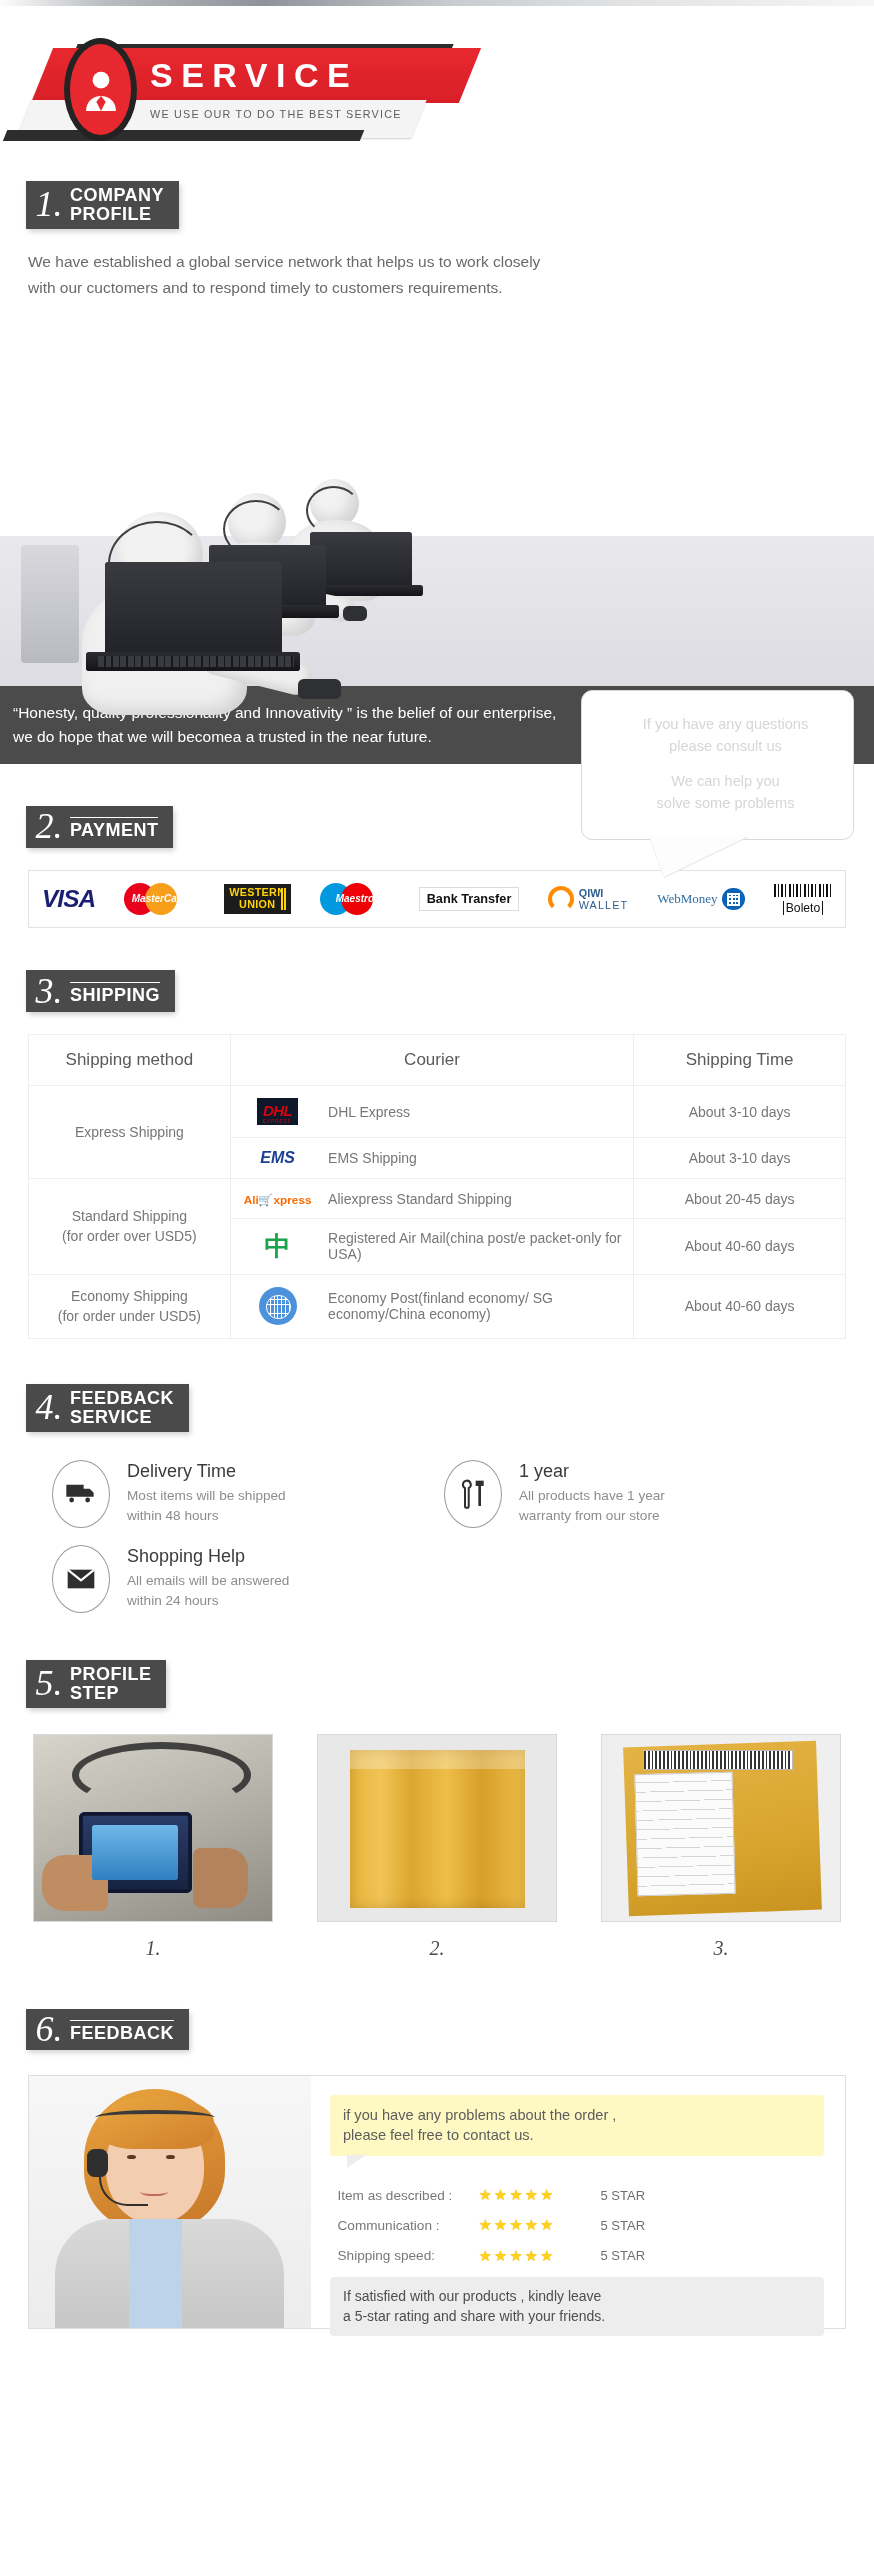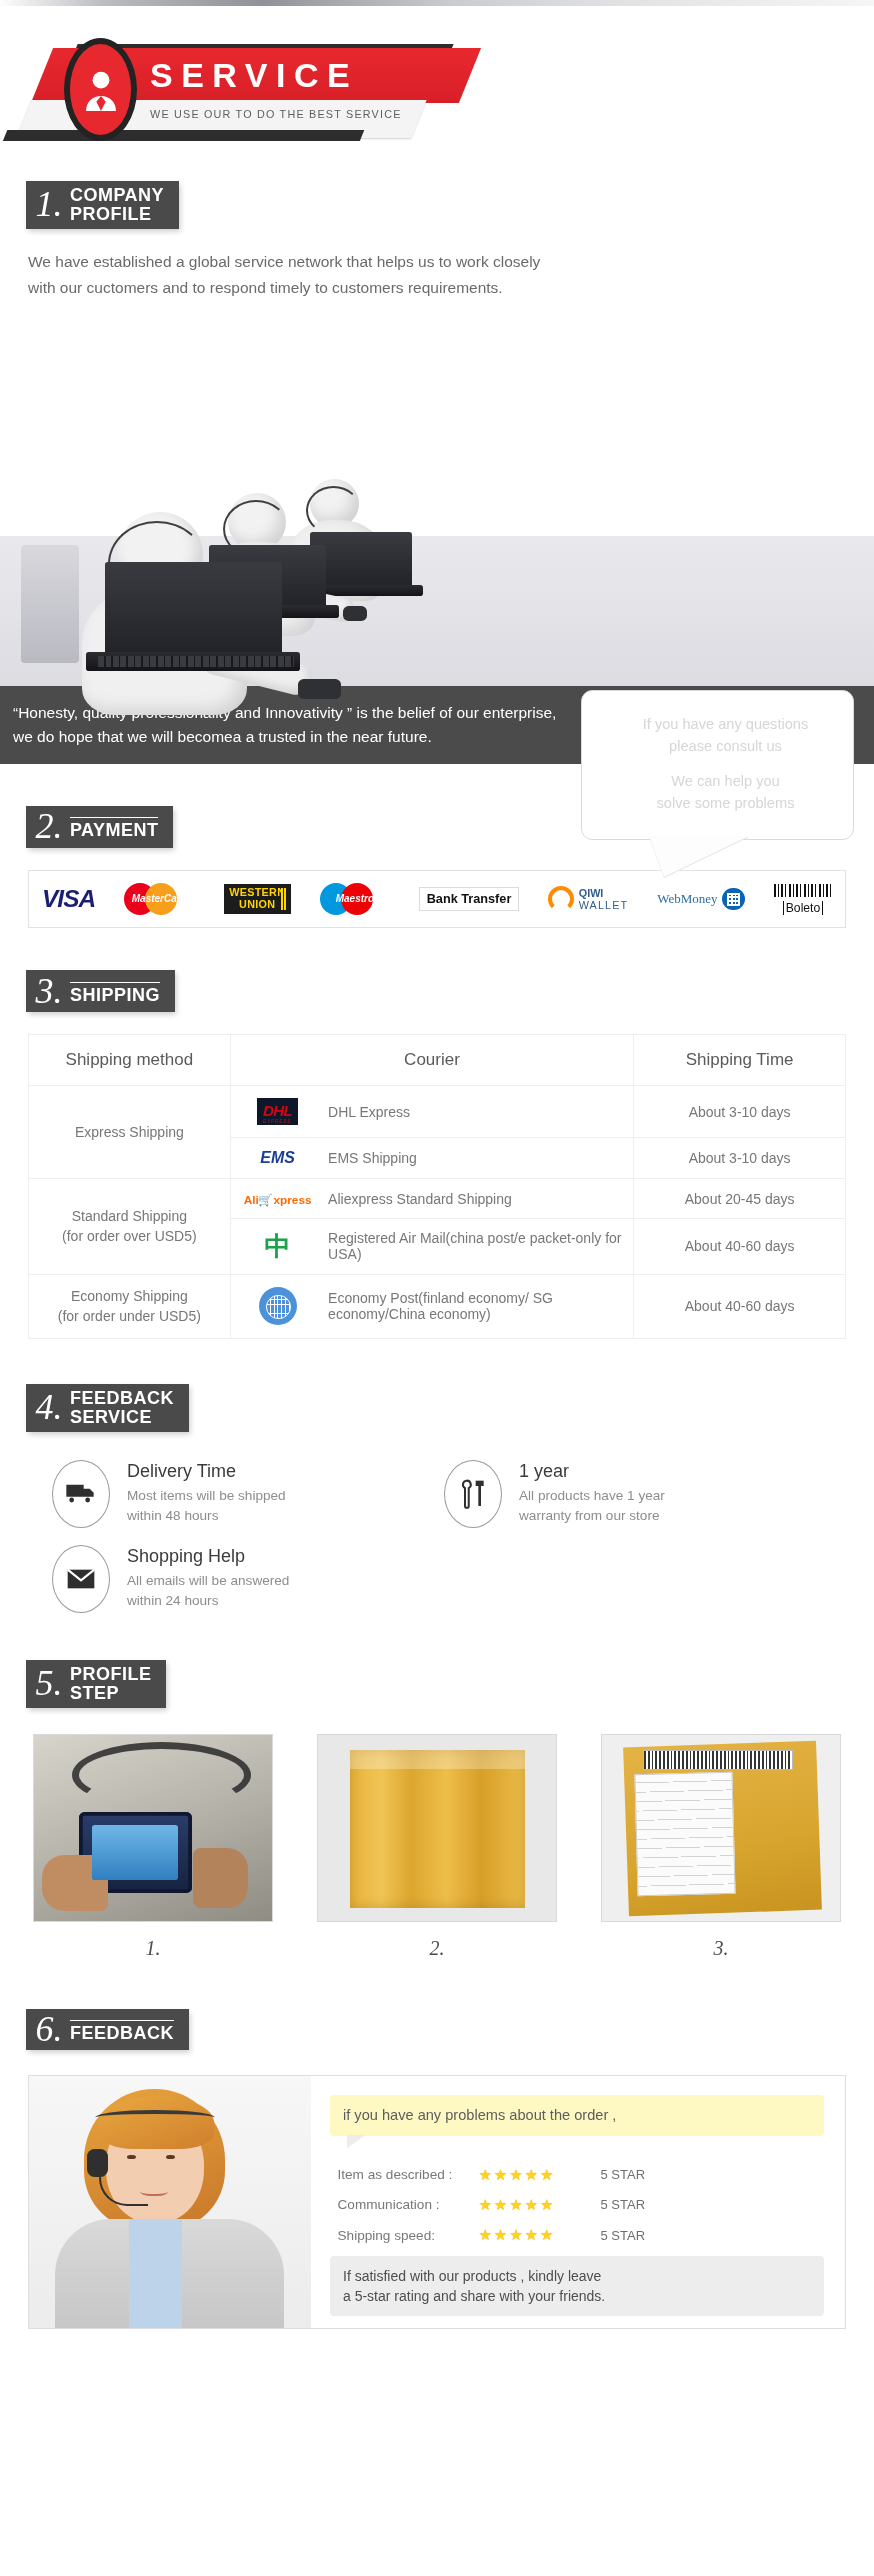--- a/index.html
+++ b/index.html
@@ -577,20 +577,21 @@
           <span class="smile"></span>
         <span class="band"></span>
           <span class="earcup"></span>
           <span class="boom"></span>
         <span class="suit"></span>
           <span class="shirt"></span>
       </div>
       <div class="fb-right">
         <div class="fb-bubble">
           <div>if you have any problems about the order ,</div>
+          <div>please feel free to contact us.</div>
         </div>
 
         <div class="fb-rows">
           <div class="fb-row">
             <span class="lbl">Item as described :</span>
             <span class="stars">★★★★★</span>
             <span class="val">5 STAR</span>
           </div>
           <div class="fb-row">
             <span class="lbl">Communication :</span>

